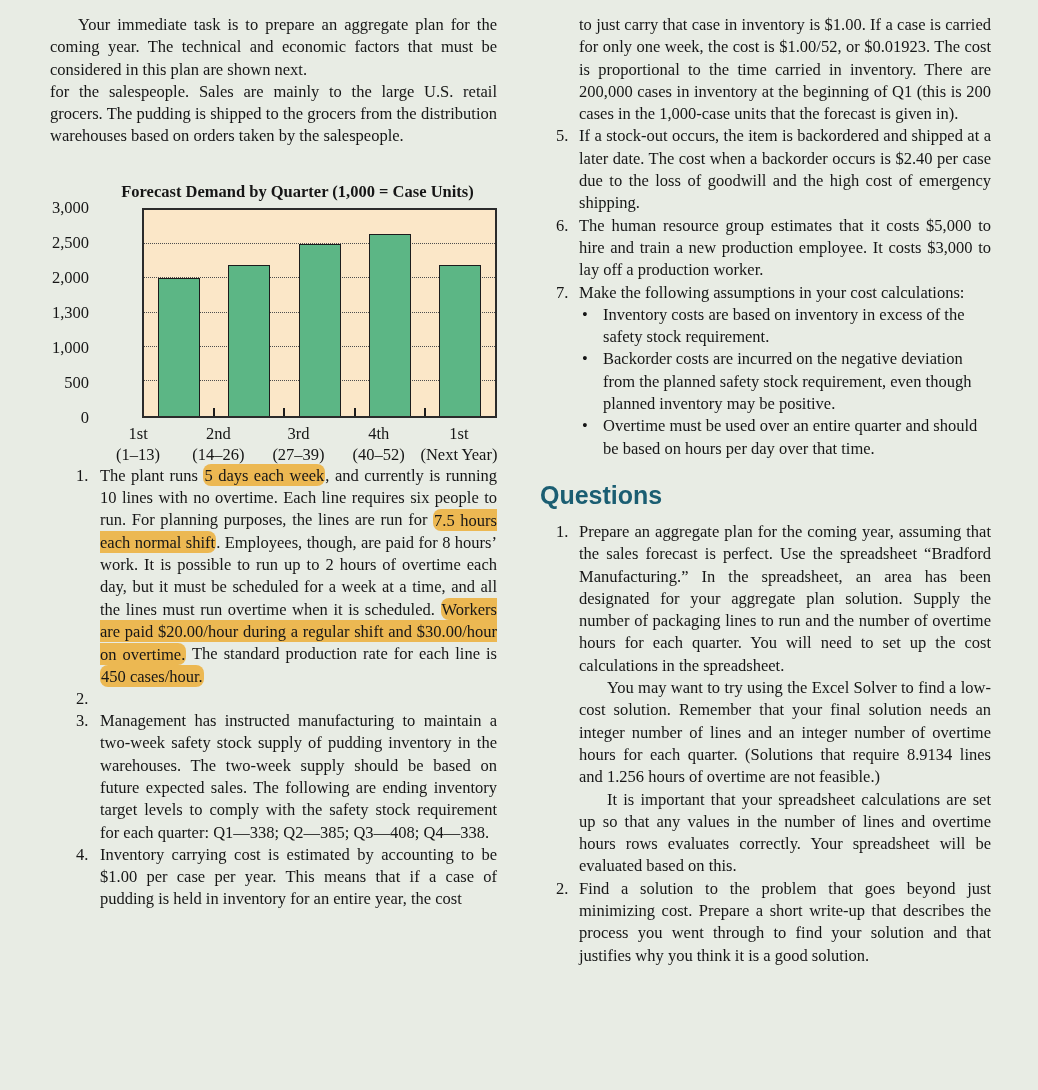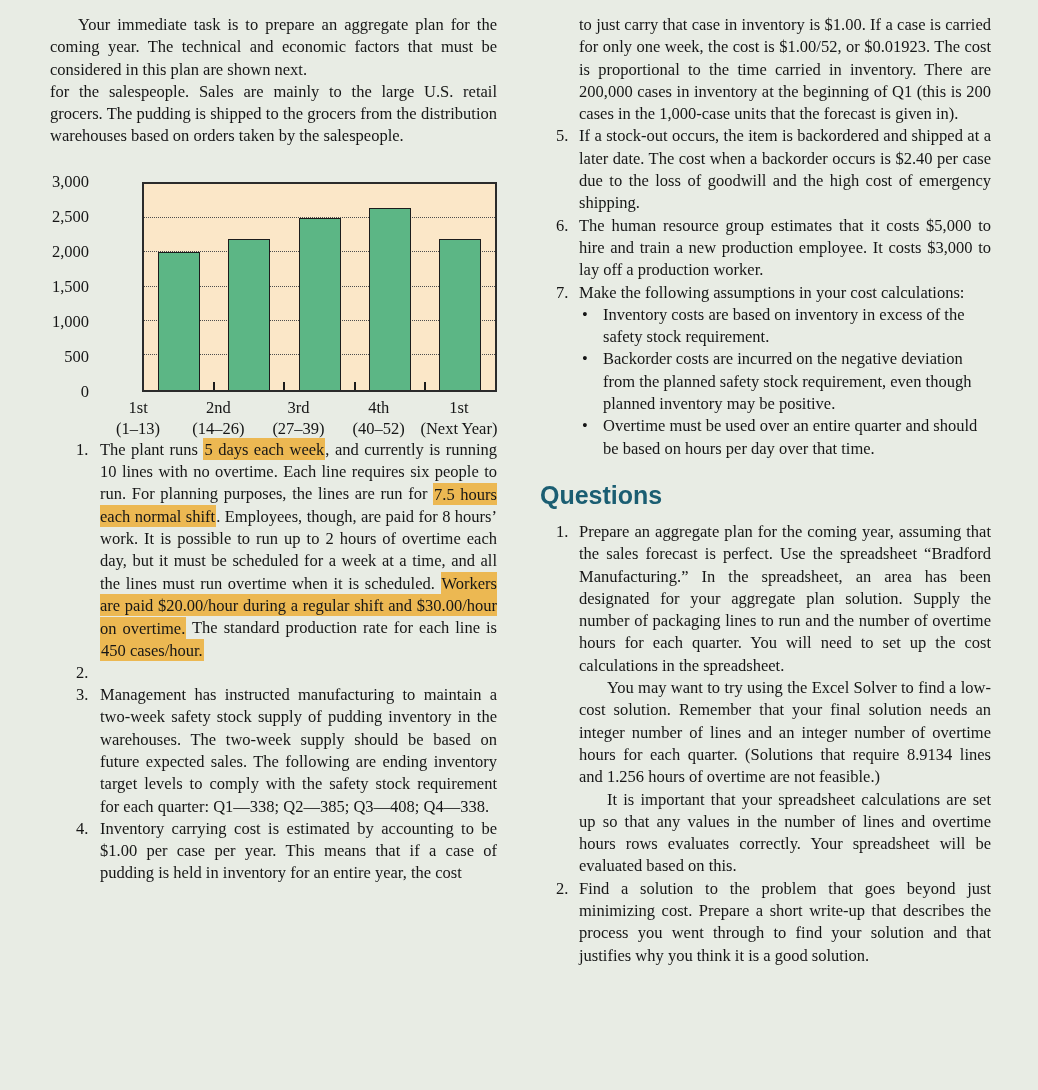--- a/index.html
+++ b/index.html
@@ -42,47 +42,48 @@
   }
 
   
   .num-list{list-style:none;margin:0;padding:0;font-size:16.5px;line-height:22.3px;}
   .num-item{display:flex;}
   .num-col{flex:none;width:50px;box-sizing:border-box;padding-left:26px;}
   .col-right .num-col{width:39px;padding-left:16px;}
   .item-body{flex:1;text-align:justify;}
   .cont-par{margin-left:39px;}
 
-  mark.hl{color:inherit;padding:1.5px 1px;}
+  mark.hl{color:inherit;padding:1.5px 1px;border-radius:8px;}
 
   
   .bullet-list{list-style:none;margin:0;padding:0;}
   .bullet-item{display:flex;}
   .bullet-marker{flex:none;width:24px;box-sizing:border-box;padding-left:3px;}
   .bullet-text{flex:1;text-align:left;}
 
   .q-par{margin:0;text-align:justify;}
   .q-par-indent{text-indent:28px;}
 </style>
 </head>
 <body style="background: rgb(232, 236, 228); color: rgb(22, 22, 22);">
 
 <div class="page">
 
   <div class="col-left">
     <p class="body-text indent">Your immediate task is to prepare an aggregate plan for the coming year. The technical and economic factors that must be considered in this plan are shown next.</p>
     <p class="body-text">for the salespeople. Sales are mainly to the large U.S. retail grocers. The pudding is shipped to the grocers from the distribution warehouses based on orders taken by the salespeople.</p>
 
     <figure class="chart" style="margin:34px 0 0 0;">
+      <figcaption class="chart-title">Forecast Demand by Quarter (1,000 = Case Units)</figcaption>
       <div class="chart-body">
         <div class="y-axis">
             <span style="top: 0%;">3,000</span>
             <span style="top: 16.6667%;">2,500</span>
             <span style="top: 33.3333%;">2,000</span>
-            <span style="top: 50%;">1,500</span>
+            <span style="top: 50%;">1,300</span>
             <span style="top: 66.6667%;">1,000</span>
             <span style="top: 83.3333%;">500</span>
             <span style="top: 100%;">0</span>
           </div>
         <div class="plot" style="background: rgb(251, 231, 200);">
             <div class="grid" style="bottom: 16.6667%;"></div>
             <div class="grid" style="bottom: 33.3333%;"></div>
             <div class="grid" style="bottom: 50%;"></div>
             <div class="grid" style="bottom: 66.6667%;"></div>
             <div class="grid" style="bottom: 83.3333%;"></div>

